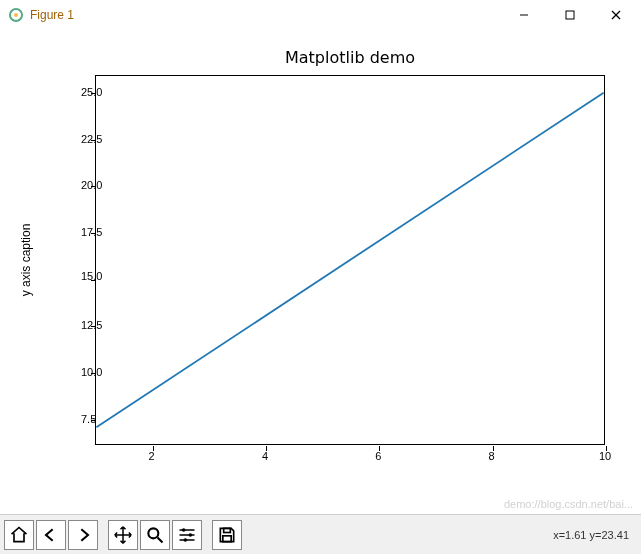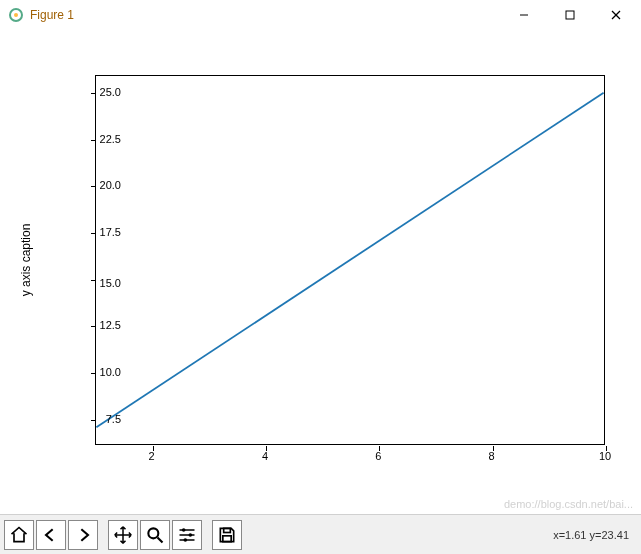--- a/index.html
+++ b/index.html
@@ -73,21 +73,20 @@
     position: absolute;
     left: 95px; width: 510px;
     top: 438px;
     text-align: center;
     font-size: 12px;
   }
   .ytick {
     position: absolute;
     right: 520px;
     font-size: 11px;
-    text-align: right;
     width: 40px;
     transform: translateY(-50%);
   }
   .ytick-mark {
     position: absolute;
     left: -5px; width: 5px; height: 1px; background: #000;
   }
   .xtick {
     position: absolute;
     top: 420px;
@@ -167,20 +166,21 @@
     <div class="win-btn close">
       <svg width="10" height="10">
           <line x1="1" y1="1" x2="9" y2="9" stroke="#000" stroke-width="1.2"></line>
           <line x1="9" y1="1" x2="1" y2="9" stroke="#000" stroke-width="1.2"></line>
         </svg>
     </div>
   </div>
 </div>
 
 <div class="plot-wrap">
+  <div class="chart-title">Matplotlib demo</div>
   <div class="ylabel">
       <span>y axis caption</span>
     </div>
   <div class="axes">
     <svg class="line-layer" viewBox="0 0 510 370">
         <path d="M0 353.1818181818182 L510 16.818181818181813 " fill="none" stroke="#1f77b4" stroke-width="1.8"></path>
       </svg>
   <div class="ytick-mark" style="top: 343.838px;"></div>
       <div class="ytick-mark" style="top: 297.121px;"></div>
       <div class="ytick-mark" style="top: 250.404px;"></div>
@@ -191,21 +191,21 @@
       <div class="ytick-mark" style="top: 16.8182px;"></div>
       <div class="xtick-mark" style="left: 56.6667px;"></div>
       <div class="xtick-mark" style="left: 170px;"></div>
       <div class="xtick-mark" style="left: 283.333px;"></div>
       <div class="xtick-mark" style="left: 396.667px;"></div>
       <div class="xtick-mark" style="left: 510px;"></div>
     </div>
 <div class="ytick" style="top: 388.838px;">7.5</div>
     <div class="ytick" style="top: 342.121px;">10.0</div>
     <div class="ytick" style="top: 295.404px;">12.5</div>
-    <div class="ytick" style="top: 253px;">15.0</div>
+    <div class="ytick" style="top: 246px;">15.0</div>
     <div class="ytick" style="top: 201.97px;">17.5</div>
     <div class="ytick" style="top: 155.253px;">20.0</div>
     <div class="ytick" style="top: 108.535px;">22.5</div>
     <div class="ytick" style="top: 61.8182px;">25.0</div>
     <div class="xtick" style="left: 151.667px;">2</div>
     <div class="xtick" style="left: 265px;">4</div>
     <div class="xtick" style="left: 378.333px;">6</div>
     <div class="xtick" style="left: 491.667px;">8</div>
     <div class="xtick" style="left: 605px;">10</div>
   </div>

